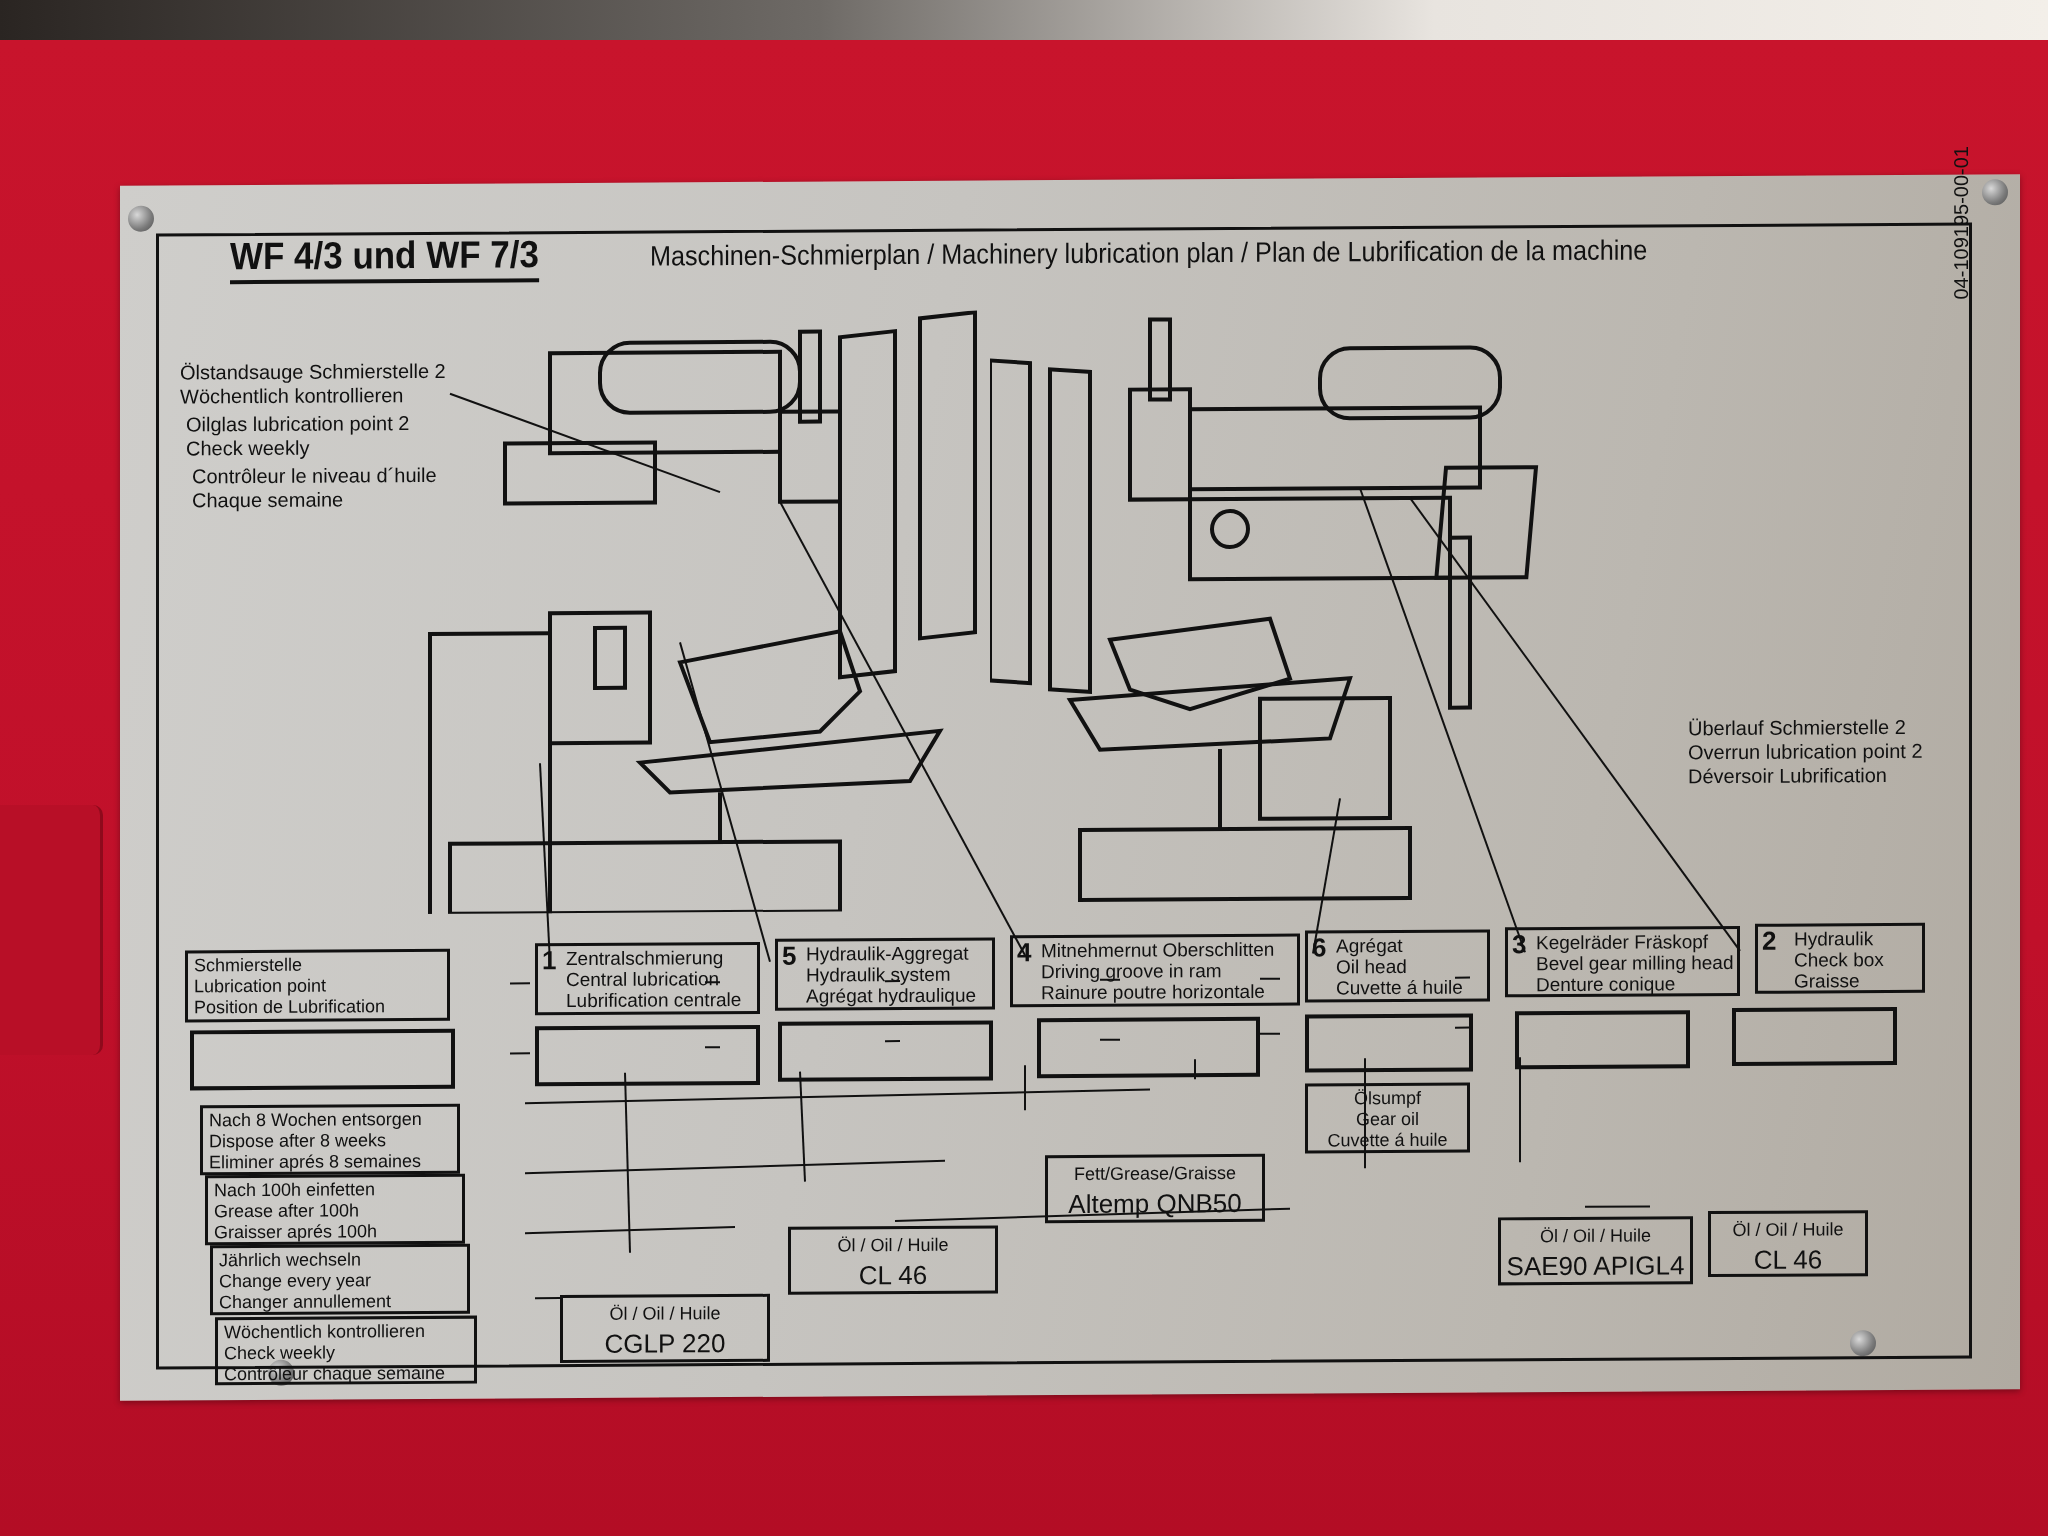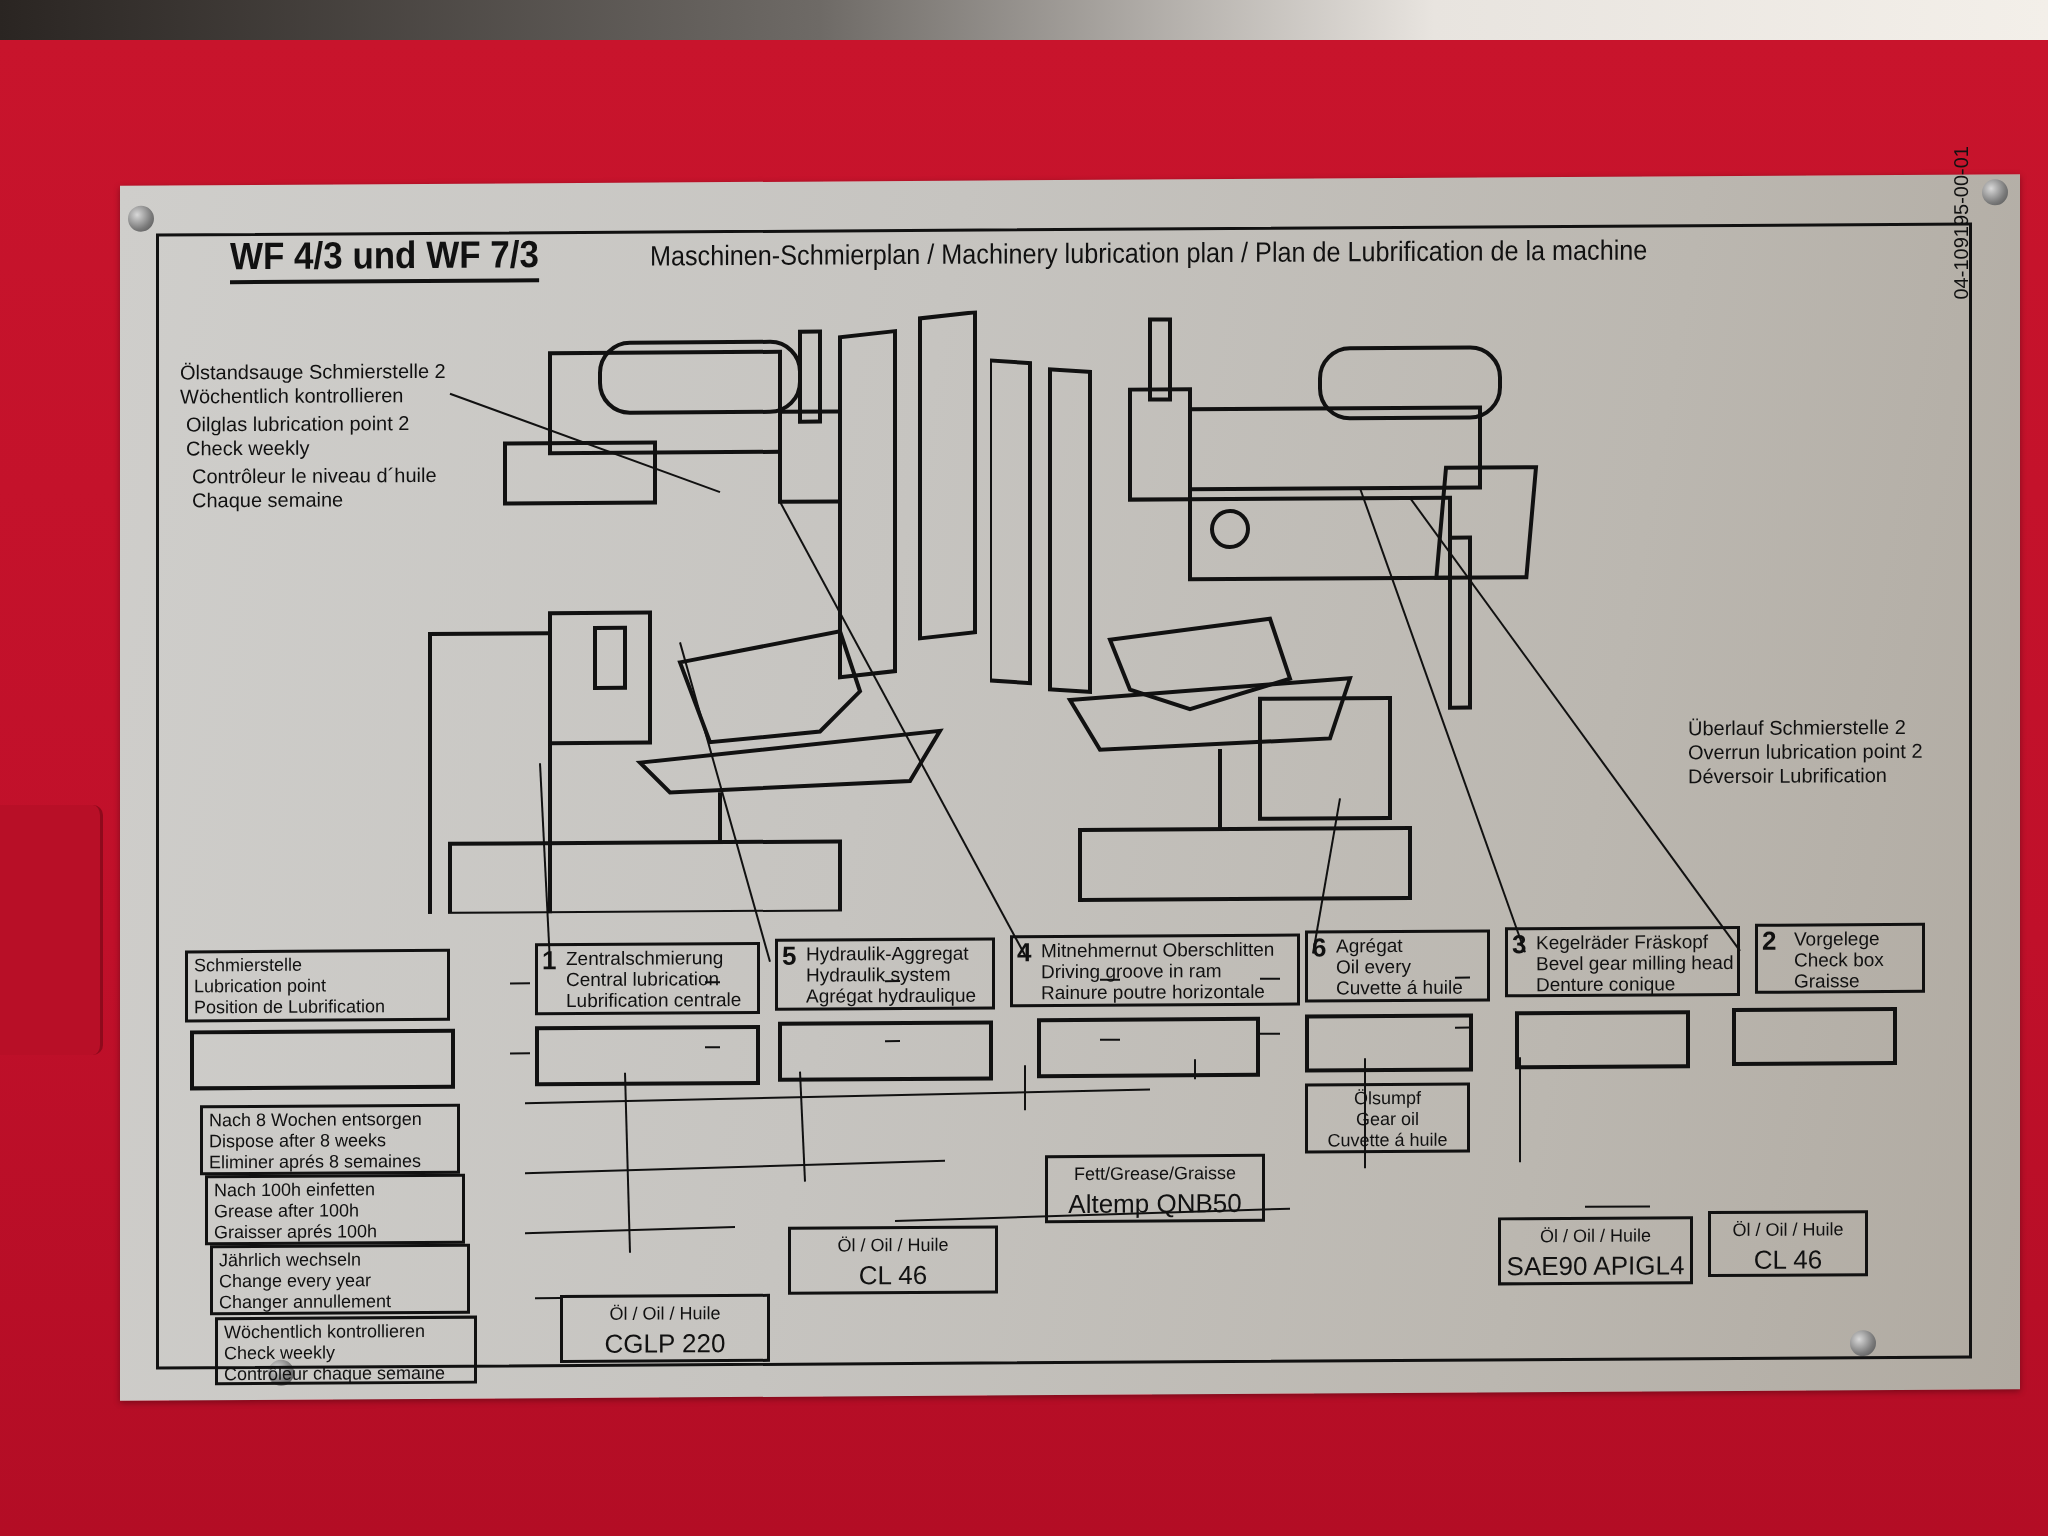--- a/index.html
+++ b/index.html
@@ -203,38 +203,38 @@
       <div>Mitnehmernut Oberschlitten</div>
       <div>Driving groove in ram</div>
       <div>Rainure poutre horizontale</div>
     </div>
   </div>
 
   <div class="box" style="left:1185px; top:752px; width:185px; height:72px;">
     <span class="num">6</span>
     <div class="lines">
       <div>Agrégat</div>
-      <div>Oil every</div>
+      <div>Oil head</div>
       <div>Cuvette á huile</div>
     </div>
   </div>
 
   <div class="box" style="left:1385px; top:750px; width:235px; height:70px;">
     <span class="num">3</span>
     <div class="lines">
       <div>Kegelräder Fräskopf</div>
       <div>Bevel gear milling head</div>
       <div>Denture conique</div>
     </div>
   </div>
 
   <div class="box" style="left:1635px; top:748px; width:170px; height:70px;">
     <span class="num">2</span>
     <div class="lines" style="padding-left:30px;">
-      <div>Vorgelege</div>
+      <div>Hydraulik</div>
       <div>Check box</div>
       <div>Graisse</div>
     </div>
   </div>
 
   <div class="empty" style="left:70px; top:845px; width:265px; height:60px;"></div>
   <div class="empty" style="left:415px; top:843px; width:225px; height:60px;"></div>
   <div class="empty" style="left:658px; top:840px; width:215px; height:60px;"></div>
   <div class="empty" style="left:917px; top:838px; width:223px; height:60px;"></div>
   <div class="empty" style="left:1185px; top:836px; width:168px; height:58px;"></div>

